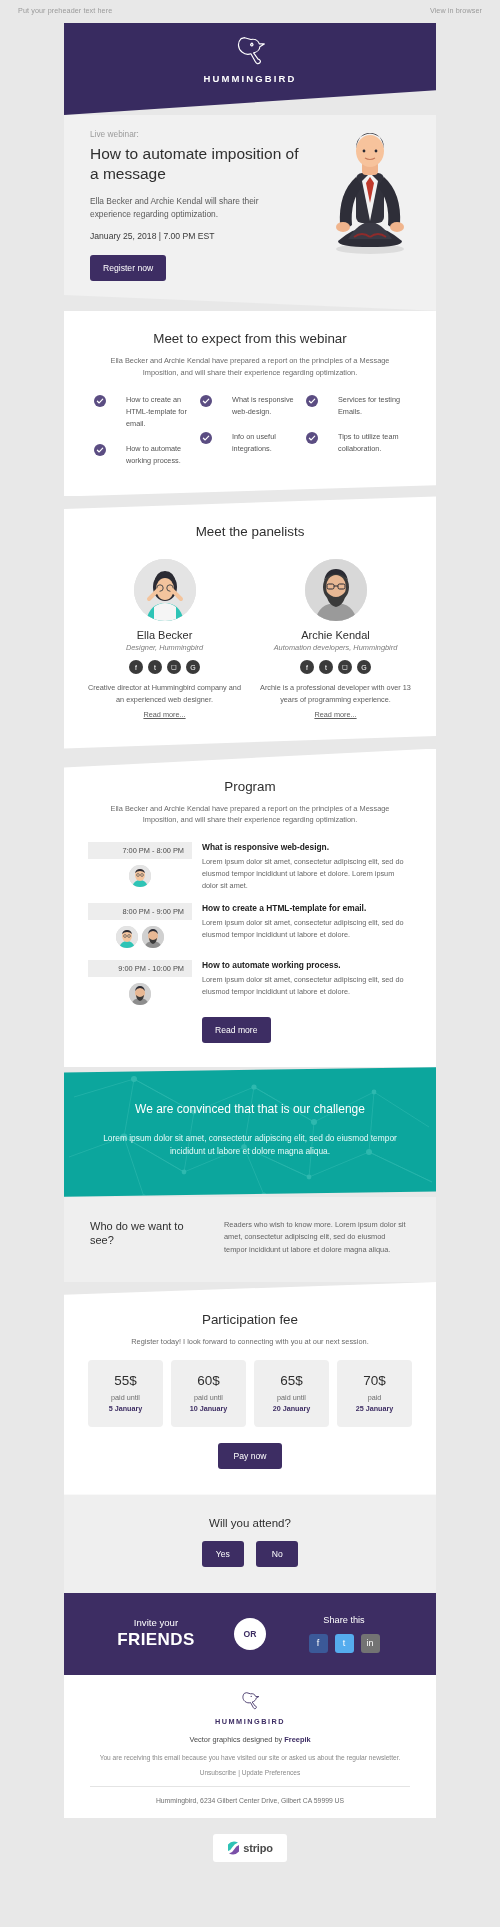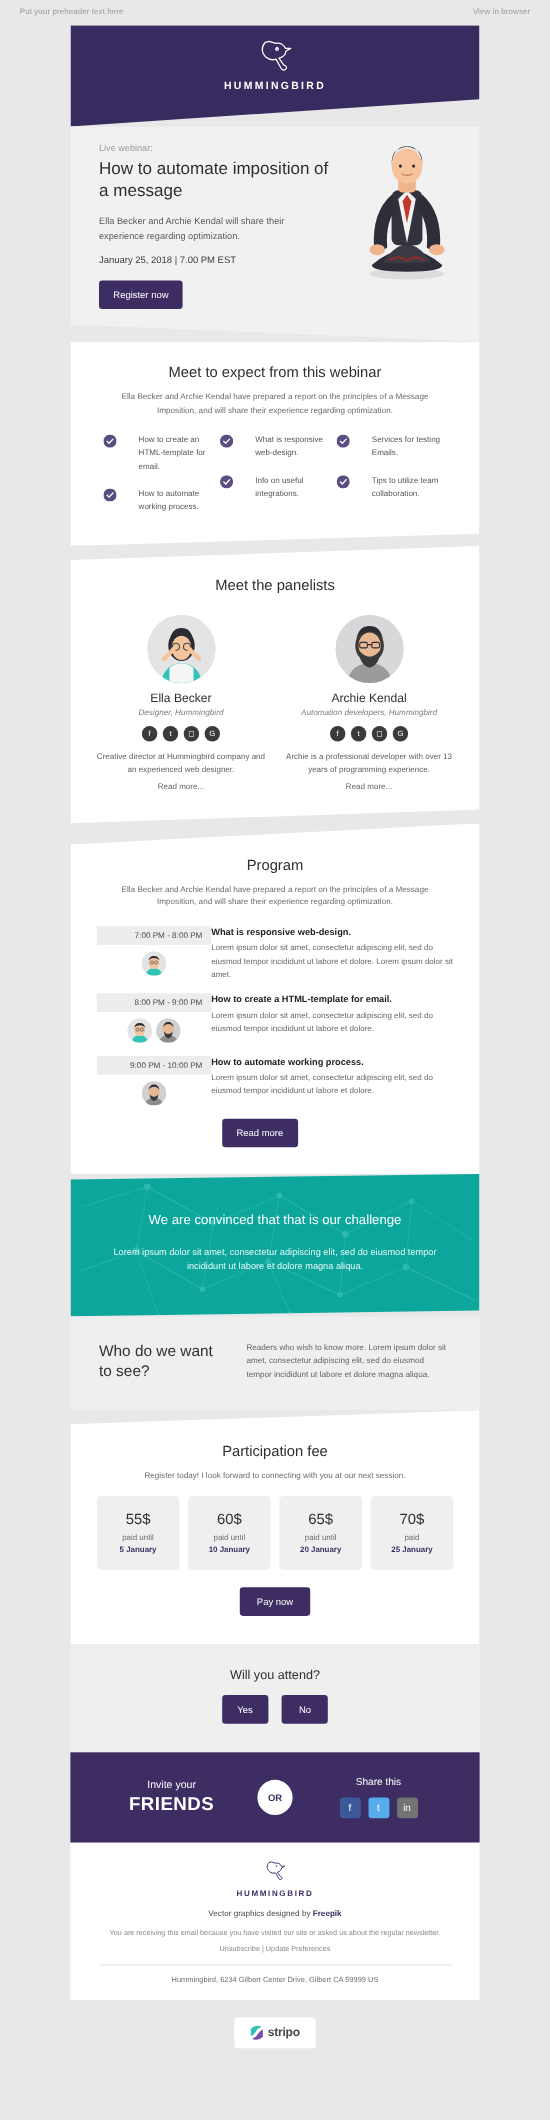--- a/index.html
+++ b/index.html
@@ -86,24 +86,24 @@
     overflow: hidden; background: #dcdcdc; position: relative;
   }
   .p-name { font-size: 11px; color: #2f2f2f; margin-bottom: 2px; }
   .p-role { font-size: 7.4px; color: #7d7d7d; font-style: italic; margin-bottom: 8px; }
   .socials { display: flex; gap: 5px; justify-content: center; margin-bottom: 8px; }
   .soc {
     width: 14px; height: 14px; border-radius: 50%; background: #3a3a3a; color: #fff;
     display: flex; align-items: center; justify-content: center; font-size: 7px; cursor: pointer;
   }
   .p-bio { font-size: 7.3px; color: #5d5d5d; line-height: 1.65; }
-  .readmore { font-size: 7.3px; color: #5d5d5d; display: block; margin-top: 3px; cursor: pointer; }
-
-  
-  .prog-row { display: flex; margin-bottom: 12px; }
+  .readmore { font-size: 7.3px; color: #5d5d5d; display: block; margin-top: 3px; cursor: pointer; text-decoration: underline; }
+
+  
+  .prog-row { display: flex; gap: 10px; margin-bottom: 12px; }
   .prog-left { width: 104px; flex: 0 0 104px; }
   .prog-time {
     background: #ededed; color: #4a4a4a; font-size: 7.4px;
     text-align: right; padding: 4px 8px 4px 4px; margin-bottom: 6px;
   }
   .prog-faces { display: flex; gap: 4px; justify-content: center; }
   .face { width: 22px; height: 22px; border-radius: 50%; overflow: hidden; background: #d8d8d8; }
   .prog-title { font-size: 8.4px; color: #222; font-weight: bold; margin-bottom: 4px; }
   .prog-body { font-size: 7.3px; color: #666; line-height: 1.6; }
   .prog-btn-wrap { padding-left: 114px; margin-top: 4px; }
@@ -119,21 +119,21 @@
     color: #fff; font-size: 12px; font-weight: normal; line-height: 1.38;
     position: relative; margin: 0 0 14px 0;
   }
   .teal p {
     color: #e6fbf8; font-size: 8.4px; line-height: 1.6; position: relative;
     max-width: 300px; margin: 0 auto;
   }
 
   
   .who { background: #efefef; display: flex; gap: 16px; padding: 22px 26px 26px 26px; }
-  .who-q { font-size: 14px; color: #2f2f2f; width: 118px; flex: 0 0 118px; line-height: 1.32; }
+  .who-q { font-size: 11px; color: #2f2f2f; width: 118px; flex: 0 0 118px; line-height: 1.32; }
   .who-a { font-size: 7.4px; color: #636363; line-height: 1.68; }
 
   
   .fees { display: flex; gap: 8px; justify-content: center; margin: 4px 0 16px 0; }
   .fee {
     flex: 1; background: #efefef; border-radius: 4px; text-align: center;
     padding: 13px 4px 14px 4px;
   }
   .fee-amt { font-size: 13.5px; color: #2f2f2f; margin-bottom: 5px; }
   .fee-label { font-size: 7.2px; color: #6d6d6d; margin-bottom: 2px; }

